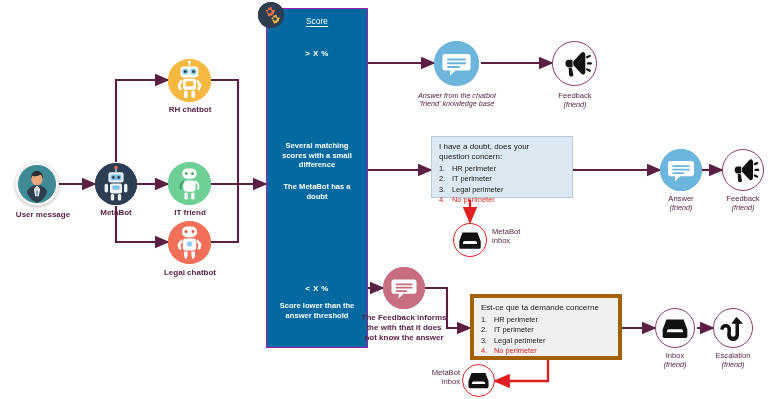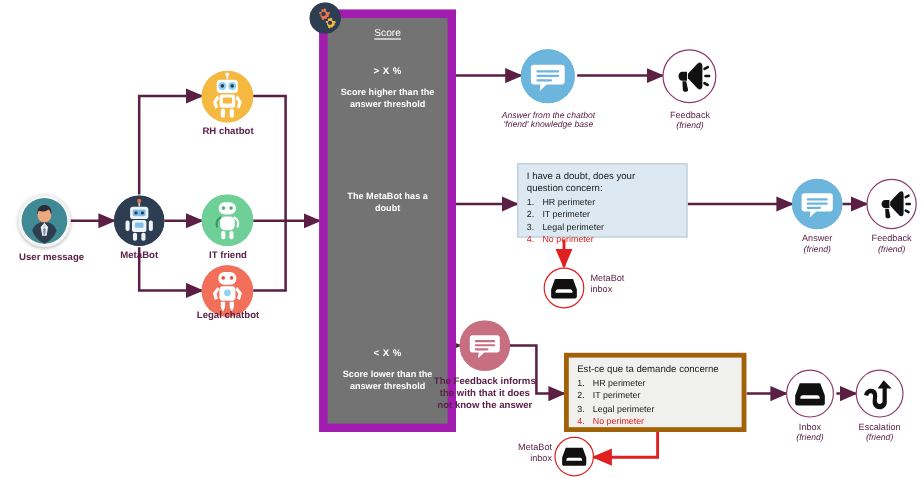--- a/index.html
+++ b/index.html
@@ -12,21 +12,21 @@
   svg.wires{position:absolute;left:0;top:0;width:768px;height:399px;overflow:visible;}
 
   
   .node{position:absolute;}
   .circ{position:absolute;border-radius:50%;display:flex;align-items:center;justify-content:center;}
   .cap{position:absolute;text-align:center;line-height:1.12;color:#5a2248;}
 
   
   .score-panel{
     position:absolute;left:266px;top:8px;width:100px;height:338px;
-    background:#737373;border:7px solid #a21caf;
+    background:#0369a1;border:1px solid #a21caf;
   }
   .score-title{
     position:absolute;left:0;top:7px;width:100px;text-align:center;
     color:#ffffff;font-size:8.5px;
     text-decoration:underline;text-underline-offset:2px;
   }
   .score-blk{position:absolute;width:100px;text-align:center;color:#ffffff;line-height:1.28;}
   .score-pct{font-size:8px;font-weight:bold;letter-spacing:.4px;}
   .score-desc{font-size:7.6px;font-weight:bold;}
 
@@ -191,32 +191,32 @@
         <circle cx="18" cy="10.6" r="1.5" fill="#e0543c"></circle>
         <circle cx="25" cy="10.6" r="1.5" fill="#e0543c"></circle>
         <rect x="14.8" y="17.6" width="13.4" height="12" rx="3" fill="#fff"></rect>
         <circle cx="21.5" cy="23" r="2.8" fill="#8fd3f0"></circle>
         <path d="M13.4 18.2l-4 5 1.6 5.6 2.6-.9-1.1-4.2 2.2-3.4z" fill="#fff"></path>
         <path d="M29.6 18.2l4 5-1.6 5.6-2.6-.9 1.1-4.2-2.2-3.4z" fill="#fff"></path>
         <path d="M16 30.4h3.6v4.4l-1.8 4-1.8-4z" fill="#fff"></path>
         <path d="M23.4 30.4H27v4.4l-1.8 4-1.8-4z" fill="#fff"></path>
       </svg>
     </div>
-    <div class="cap cap-b" style="left:142px;top:259px;width:96px;">Legal chatbot</div>
+    <div class="cap cap-b" style="left:142px;top:269px;width:96px;">Legal chatbot</div>
   </div>
 
   <div class="score-panel">
     <div class="score-title">Score</div>
 
     <div class="score-blk" style="top:40px;">
       <div class="score-pct">&gt; X %</div>
-      <div class="score-desc" style="margin-top:7px;padding:0 4px;">Score higher than the answer threshold</div>
     </div>
 
     <div class="score-blk" style="top:132px;">
+      <div class="score-desc" style="padding:0 6px;">Several matching scores with a small difference</div>
       <div class="score-desc" style="margin-top:12px;padding:0 8px;">The MetaBot has a doubt</div>
     </div>
 
     <div class="score-blk" style="top:275px;">
       <div class="score-pct">&lt; X %</div>
       <div class="score-desc" style="margin-top:7px;padding:0 3px;">Score lower than the answer threshold</div>
     </div>
   </div>
 
   <div class="circ" style="left:258px;top:2px;width:26px;height:26px;background:#2e3e52;">

